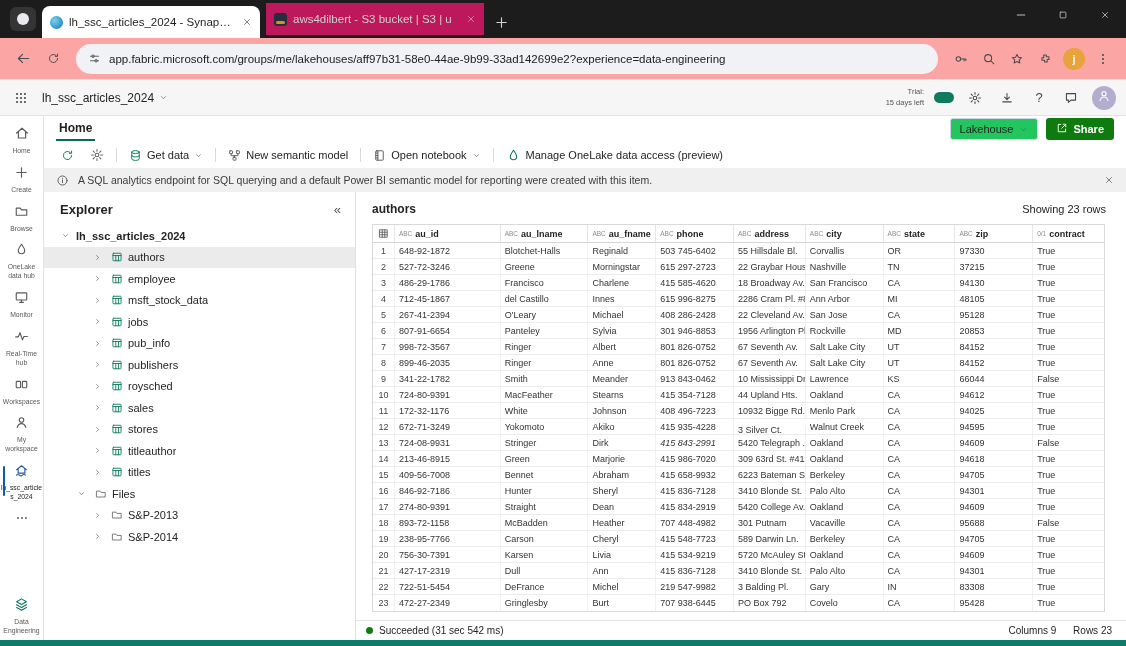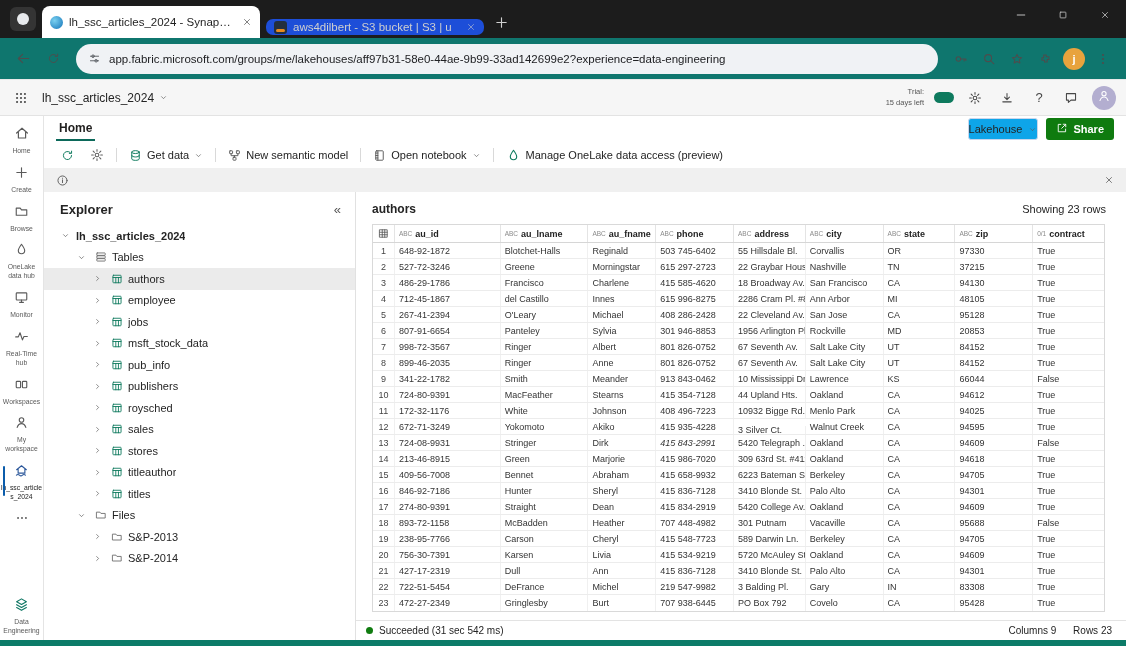--- a/index.html
+++ b/index.html
@@ -6,33 +6,33 @@
 html,body{width:1126px;height:646px;overflow:hidden}
 body{font-family:"Liberation Sans",sans-serif;background:#fff}
 .screen{width:1126px;height:646px;display:flex;flex-direction:column;overflow:hidden}
 
 
 .titlebar{height:38px;background:#1c1c1c;display:flex;align-items:flex-end;padding-left:8px;flex:0 0 auto}
 .tb-profile{width:26px;height:24px;border-radius:6px;background:#343434;margin:0 6px 7px 2px;display:flex;align-items:center;justify-content:center}
 .tb-profile .dot{width:12px;height:12px;border-radius:50%;background:#e8eaed}
 .tab{display:flex;align-items:center;gap:6px;padding:0 8px;font-size:11.5px;width:218px;min-width:0}
 .tab.active{background:#fff;color:#1f1f1f;height:32px;border-radius:8px 8px 0 0}
-.tab.inactive{background:#1d4ed8;color:#cfcfcf;height:16px;margin:0 0 3px 6px;border-radius:7px}
+.tab.inactive{background:#be185d;color:#cfcfcf;height:32px;margin:0 0 3px 6px;border-radius:0}
 .tab-title{flex:1;white-space:nowrap;overflow:hidden;text-overflow:ellipsis}
 .tab-close{opacity:.75;display:flex;align-items:center}
 .favicon{width:13px;height:13px;border-radius:50%;flex:0 0 auto}
 .fav-fabric{background:radial-gradient(circle at 35% 35%,#7ad0f0,#1273b8)}
 .fav-aws{background:#232f3e;border-radius:3px;position:relative}
 .fav-aws:after{content:"";position:absolute;left:2px;right:2px;bottom:2px;height:3px;border-radius:2px;background:#e88b1f}
 .newtab{color:#d0d0d0;margin:0 0 8px 10px;display:flex;align-items:center}
 .win-controls{margin-left:auto;display:flex;align-self:flex-start}
 .win-controls span{width:42px;height:30px;display:flex;align-items:center;justify-content:center;color:#cfcfcf}
 
 
-.urlrow{height:42px;background:#0f766e;display:flex;align-items:center;padding:0 10px;gap:4px;flex:0 0 auto;border-bottom:1px solid #e9e9e9}
+.urlrow{height:42px;background:#fca5a5;display:flex;align-items:center;padding:0 10px;gap:4px;flex:0 0 auto;border-bottom:1px solid #e9e9e9}
 .nav-ic{width:26px;height:26px;display:flex;align-items:center;justify-content:center;color:#4d4d4d}
 .url-pill{flex:1;height:30px;background:#f0f2f5;border-radius:15px;display:flex;align-items:center;gap:8px;padding:0 12px;min-width:0;margin:0 6px}
 .pill-ic{color:#5f6368;display:flex;align-items:center}
 .url-text{white-space:nowrap;overflow:hidden;text-overflow:ellipsis;color:#202124;font-size:11.5px}
 .url-icons{display:flex;align-items:center;gap:2px}
 .avatar-sm{width:22px;height:22px;border-radius:50%;background:#e8a33d;color:#fff;font-size:11px;font-weight:700;display:flex;align-items:center;justify-content:center;margin:0 3px}
 
 
 .appbar{height:36px;background:#f6f6f6;border-bottom:1px solid #e3e3e3;display:flex;align-items:center;padding:0 10px;gap:10px;position:relative;flex:0 0 auto}
 .hdr-ic{color:#474747;width:22px;display:flex;justify-content:center;align-items:center}
@@ -55,21 +55,21 @@
 .rail-item.active:before{content:"";position:absolute;left:3px;top:8px;bottom:10px;width:2.5px;border-radius:2px;background:#0b5cab}
 .rail-item.active{color:#2b579a}
 .rail-item.active .rail-label{color:#242424}
 .rail-spacer{flex:1}
 .rail-bottom .rail-ic{color:#117865}
 
 .right-col{flex:1;display:flex;flex-direction:column;min-width:0}
 .ribbonrow{height:26px;display:flex;align-items:center;padding:0 12px;background:#fff;flex:0 0 auto}
 .home-tab{font-size:12px;font-weight:700;color:#201f1e;border-bottom:2.5px solid #0c695a;padding:3px 3px 4px}
 .ribbon-right{margin-left:auto;display:flex;gap:8px;align-items:center}
-.lakehouse-btn{height:22px;display:flex;align-items:center;gap:6px;padding:0 0;background:#0ea5e9;border:1px solid #c9d6ec;border-radius:3px;font-size:11px;color:#242424}
+.lakehouse-btn{height:22px;display:flex;align-items:center;gap:6px;padding:0 9px;background:#22c55e;border:1px solid #c9d6ec;border-radius:3px;font-size:11px;color:#242424}
 .share-btn{height:22px;display:flex;align-items:center;gap:5px;padding:0 10px;background:#0f7b0f;border-radius:3px;color:#fff;font-size:11px;font-weight:700}
 .toolbar{height:26px;display:flex;align-items:center;padding:0 10px;gap:2px;background:#fff;font-size:11px;color:#242424;flex:0 0 auto}
 .tb-item{display:flex;align-items:center;gap:5px;padding:0 7px;height:22px;border-radius:3px;white-space:nowrap}
 .tb-sep{width:1px;height:14px;background:#d9d9d9;margin:0 3px}
 .ic-teal{color:#0e7a5e}.ic-gray{color:#5f5f5f}
 .banner{height:24px;background:#f0f0f0;display:flex;align-items:center;gap:9px;padding:0 12px;font-size:10.5px;color:#3b3b3b;flex:0 0 auto}
 .banner-ic{color:#5f5f5f;display:flex;align-items:center}
 .banner-close{margin-left:auto;color:#555;display:flex;align-items:center}
 
 
@@ -418,20 +418,21 @@
             </span></span>
       </div>
 
       <div class="banner">
         <span class="banner-ic">
             <svg width="13" height="13" viewBox="0 0 16 16" fill="none" stroke="currentColor" stroke-width="1.2" stroke-linecap="round" stroke-linejoin="round">
               <circle cx="8" cy="8" r="5.6"></circle>
               <path d="M8 7.2v3.4M8 5.1v.2"></path>
             </svg>
           </span>
+        <span>A SQL analytics endpoint for SQL querying and a default Power BI semantic model for reporting were created with this item.</span>
         <span class="banner-close">
             <svg width="10" height="10" viewBox="0 0 16 16" fill="none" stroke="currentColor" stroke-width="1.2" stroke-linecap="round" stroke-linejoin="round">
               <path d="M4 4l8 8M12 4l-8 8"></path>
             </svg>
           </span>
       </div>
 
       <div class="content-row">
 
         <div class="explorer">
@@ -441,35 +442,20 @@
           </div>
           <div id="tree">
               <div class="tree-row depth0" style="padding-left: 14px;">
                 <span class="chev">
                   <svg width="9" height="9" viewBox="0 0 16 16" fill="none" stroke="currentColor" stroke-width="1.2" stroke-linecap="round" stroke-linejoin="round">
                     <path d="M4.5 6.5 8 10l3.5-3.5"></path>
                   </svg>
                 </span>
                 <span class="tlabel">lh_ssc_articles_2024</span>
               </div>
-              <div class="tree-row depth1" style="padding-left: 30px;">
-                <span class="chev">
-                  <svg width="9" height="9" viewBox="0 0 16 16" fill="none" stroke="currentColor" stroke-width="1.2" stroke-linecap="round" stroke-linejoin="round">
-                    <path d="M4.5 6.5 8 10l3.5-3.5"></path>
-                  </svg>
-                </span>
-                <span class="ticon tables">
-                  <svg width="12" height="12" viewBox="0 0 16 16" fill="none" stroke="currentColor" stroke-width="1.2" stroke-linecap="round" stroke-linejoin="round">
-                    <rect x="2.4" y="2.6" width="11.2" height="3.2" rx=".6"></rect>
-                    <rect x="2.4" y="6.4" width="11.2" height="3.2" rx=".6"></rect>
-                    <rect x="2.4" y="10.2" width="11.2" height="3.2" rx=".6"></rect>
-                  </svg>
-                </span>
-                <span class="tlabel">Tables</span>
-              </div>
               <div class="tree-row depth2 selected" style="padding-left: 46px;">
                 <span class="chev">
                   <svg width="9" height="9" viewBox="0 0 16 16" fill="none" stroke="currentColor" stroke-width="1.2" stroke-linecap="round" stroke-linejoin="round">
                     <path d="M6.5 4.5 10 8l-3.5 3.5"></path>
                   </svg>
                 </span>
                 <span class="ticon table">
                   <svg width="12" height="12" viewBox="0 0 16 16" fill="none" stroke="currentColor" stroke-width="1.2" stroke-linecap="round" stroke-linejoin="round">
                     <rect x="2.6" y="3" width="10.8" height="10" rx=".8"></rect>
                     <path d="M2.6 6h10.8M6.4 6v7M9.9 6v7"></path>
@@ -496,35 +482,35 @@
                   <svg width="9" height="9" viewBox="0 0 16 16" fill="none" stroke="currentColor" stroke-width="1.2" stroke-linecap="round" stroke-linejoin="round">
                     <path d="M6.5 4.5 10 8l-3.5 3.5"></path>
                   </svg>
                 </span>
                 <span class="ticon table">
                   <svg width="12" height="12" viewBox="0 0 16 16" fill="none" stroke="currentColor" stroke-width="1.2" stroke-linecap="round" stroke-linejoin="round">
                     <rect x="2.6" y="3" width="10.8" height="10" rx=".8"></rect>
                     <path d="M2.6 6h10.8M6.4 6v7M9.9 6v7"></path>
                   </svg>
                 </span>
+                <span class="tlabel">msft_stock_data</span>
+              </div>
+              <div class="tree-row depth2" style="padding-left: 46px;">
+                <span class="chev">
+                  <svg width="9" height="9" viewBox="0 0 16 16" fill="none" stroke="currentColor" stroke-width="1.2" stroke-linecap="round" stroke-linejoin="round">
+                    <path d="M6.5 4.5 10 8l-3.5 3.5"></path>
+                  </svg>
+                </span>
+                <span class="ticon table">
+                  <svg width="12" height="12" viewBox="0 0 16 16" fill="none" stroke="currentColor" stroke-width="1.2" stroke-linecap="round" stroke-linejoin="round">
+                    <rect x="2.6" y="3" width="10.8" height="10" rx=".8"></rect>
+                    <path d="M2.6 6h10.8M6.4 6v7M9.9 6v7"></path>
+                  </svg>
+                </span>
                 <span class="tlabel">jobs</span>
-              </div>
-              <div class="tree-row depth2" style="padding-left: 46px;">
-                <span class="chev">
-                  <svg width="9" height="9" viewBox="0 0 16 16" fill="none" stroke="currentColor" stroke-width="1.2" stroke-linecap="round" stroke-linejoin="round">
-                    <path d="M6.5 4.5 10 8l-3.5 3.5"></path>
-                  </svg>
-                </span>
-                <span class="ticon table">
-                  <svg width="12" height="12" viewBox="0 0 16 16" fill="none" stroke="currentColor" stroke-width="1.2" stroke-linecap="round" stroke-linejoin="round">
-                    <rect x="2.6" y="3" width="10.8" height="10" rx=".8"></rect>
-                    <path d="M2.6 6h10.8M6.4 6v7M9.9 6v7"></path>
-                  </svg>
-                </span>
-                <span class="tlabel">msft_stock_data</span>
               </div>
               <div class="tree-row depth2" style="padding-left: 46px;">
                 <span class="chev">
                   <svg width="9" height="9" viewBox="0 0 16 16" fill="none" stroke="currentColor" stroke-width="1.2" stroke-linecap="round" stroke-linejoin="round">
                     <path d="M6.5 4.5 10 8l-3.5 3.5"></path>
                   </svg>
                 </span>
                 <span class="ticon table">
                   <svg width="12" height="12" viewBox="0 0 16 16" fill="none" stroke="currentColor" stroke-width="1.2" stroke-linecap="round" stroke-linejoin="round">
                     <rect x="2.6" y="3" width="10.8" height="10" rx=".8"></rect>

